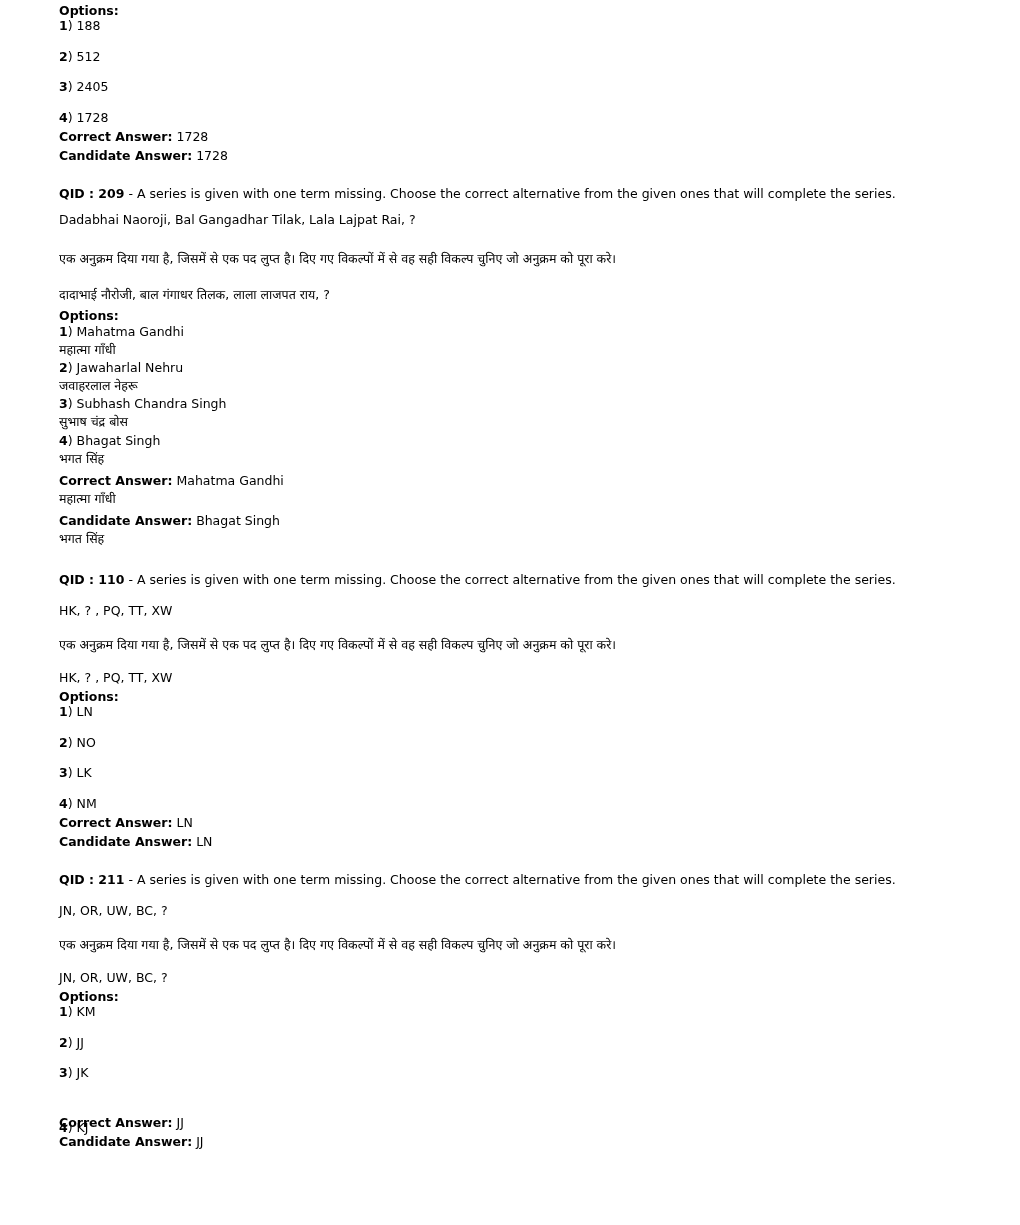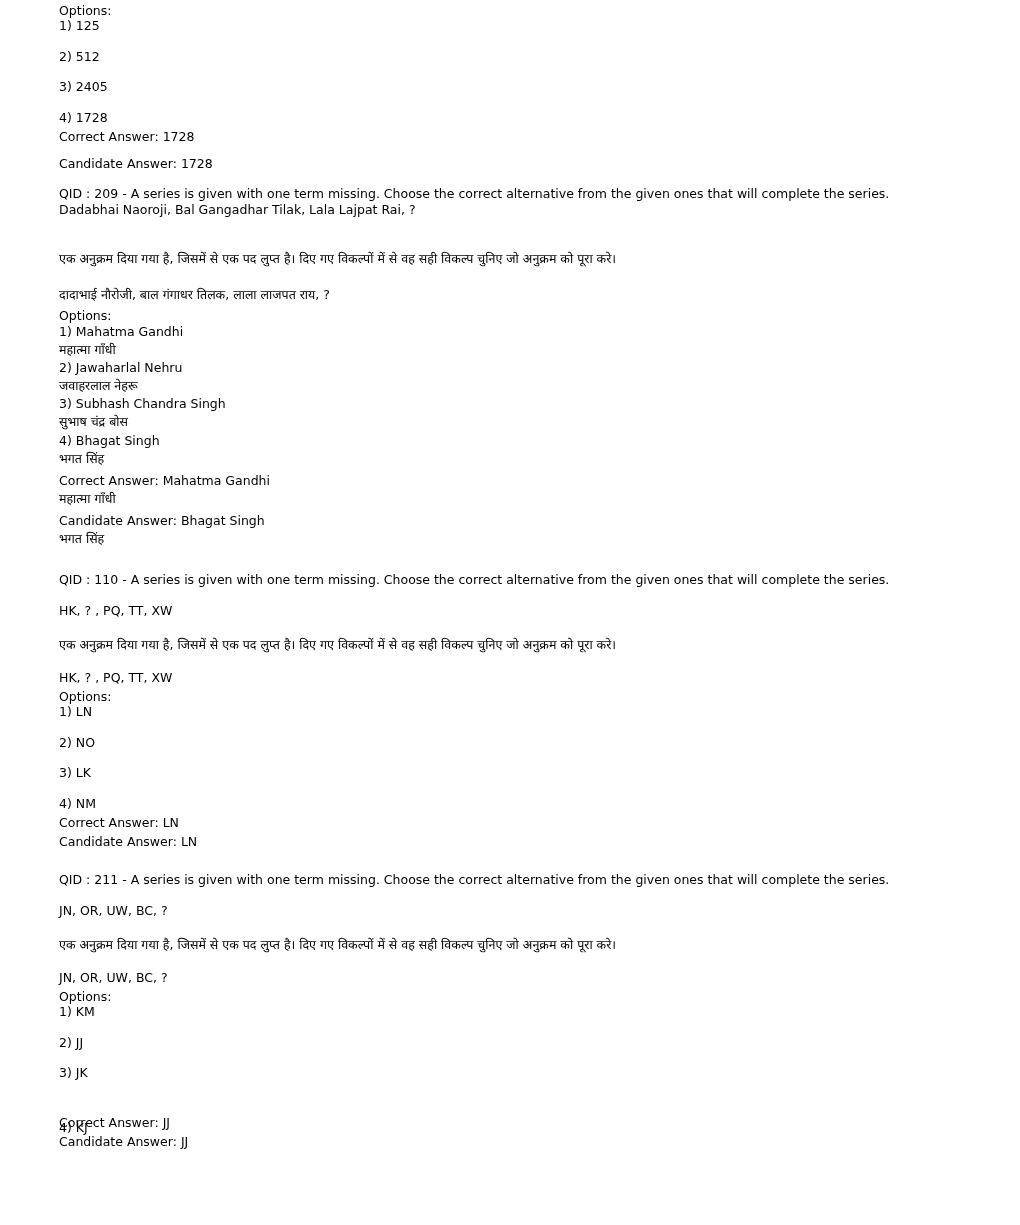--- a/index.html
+++ b/index.html
@@ -1,36 +1,36 @@
 <!DOCTYPE html>
 <html><head>
 <meta charset="utf-8">
 <style>
   html, body { margin: 0; padding: 0; background: #ffffff; }
   body { width: 1020px; height: 1225px; position: relative; overflow: hidden;
          font-family: "DejaVu Sans", "Liberation Sans", sans-serif; color: #000; font-size: 12.5px; }
   .line { position: absolute; left: 59px; white-space: nowrap; line-height: 16px; }
-  b, .b { font-weight: normal; }
+  b, .b { font-weight: bold; }
 </style>
 </head>
 <body>
 
 <div>
   <div class="line b" style="top:3px">Options:</div>
-  <div class="line" style="top:18px"><b>1</b>) <span>125</span></div>
+  <div class="line" style="top:18px"><b>1</b>) <span>188</span></div>
   <div class="line" style="top:49px"><b>2</b>) <span>512</span></div>
   <div class="line" style="top:79px"><b>3</b>) <span>2405</span></div>
   <div class="line" style="top:110px"><b>4</b>) <span>1728</span></div>
   <div class="line" style="top:129px"><b>Correct Answer:</b> <span>1728</span></div>
-  <div class="line" style="top:156px"><b>Candidate Answer:</b> <span>1728</span></div>
+  <div class="line" style="top:148px"><b>Candidate Answer:</b> <span>1728</span></div>
 </div>
 
 <div>
   <div class="line" style="top:186px"><b>QID : </b><b>209</b><span> - A series is given with one term missing. Choose the correct alternative from the given ones that will complete the series.</span></div>
-  <div class="line" style="top:202px">Dadabhai Naoroji, Bal Gangadhar Tilak, Lala Lajpat Rai, ?</div>
+  <div class="line" style="top:212px">Dadabhai Naoroji, Bal Gangadhar Tilak, Lala Lajpat Rai, ?</div>
   <div class="line" style="top:251px">एक अनुक्रम दिया गया है, जिसमें से एक पद लुप्त है। दिए गए विकल्पों में से वह सही विकल्प चुनिए जो अनुक्रम को पूरा करे।</div>
   <div class="line" style="top:287px">दादाभाई नौरोजी, बाल गंगाधर तिलक, लाला लाजपत राय, ?</div>
   <div class="line b" style="top:308px">Options:</div>
   <div class="line" style="top:324px"><b>1</b>) <span>Mahatma Gandhi</span></div>
   <div class="line" style="top:342px">महात्मा गाँधी</div>
   <div class="line" style="top:360px"><b>2</b>) <span>Jawaharlal Nehru</span></div>
   <div class="line" style="top:378px">जवाहरलाल नेहरू</div>
   <div class="line" style="top:396px"><b>3</b>) <span>Subhash Chandra Singh</span></div>
   <div class="line" style="top:414px">सुभाष चंद्र बोस</div>
   <div class="line" style="top:433px"><b>4</b>) <span>Bhagat Singh</span></div>

